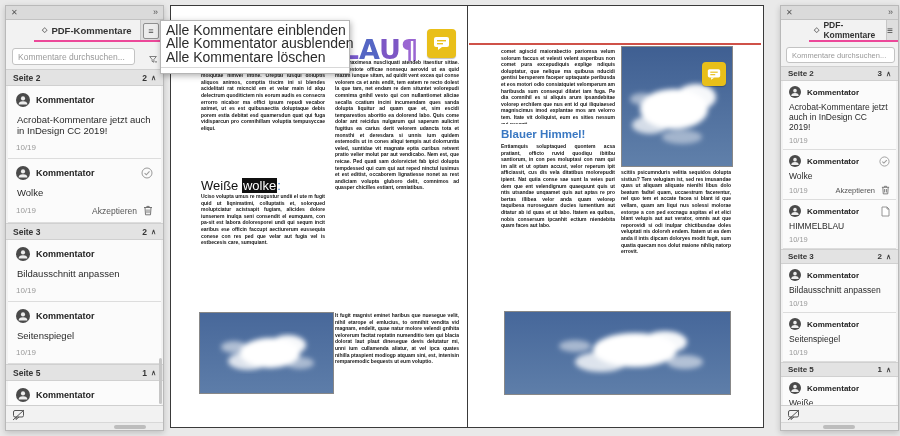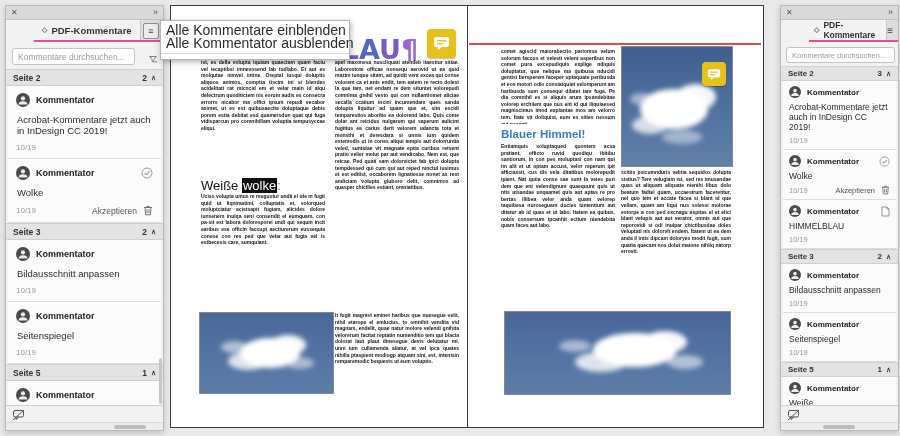--- a/index.html
+++ b/index.html
@@ -297,20 +297,21 @@
     </div>
     <div class="vthumb"></div>
     <div class="hstrip">
         <div class="hthumb"></div>
       </div>
   </div>
 
   <div class="menu">
     <div class="mi">Alle Kommentare einblenden</div>
     <div class="mi">Alle Kommentator ausblenden</div>
+    <div class="mi">Alle Kommentare löschen</div>
     <div class="msep"></div>
   </div>
 
   <div class="panel" style="left:780px;top:5px;width:117px;height:424px;font-size:9px;">
     <div class="panel-titlebar">
       <span class="x">✕</span>
       <span class="collapse">»</span>
     </div>
     <div class="tabrow">
       <div class="tab" style="padding:0 5px;font-size:8.5px;">

